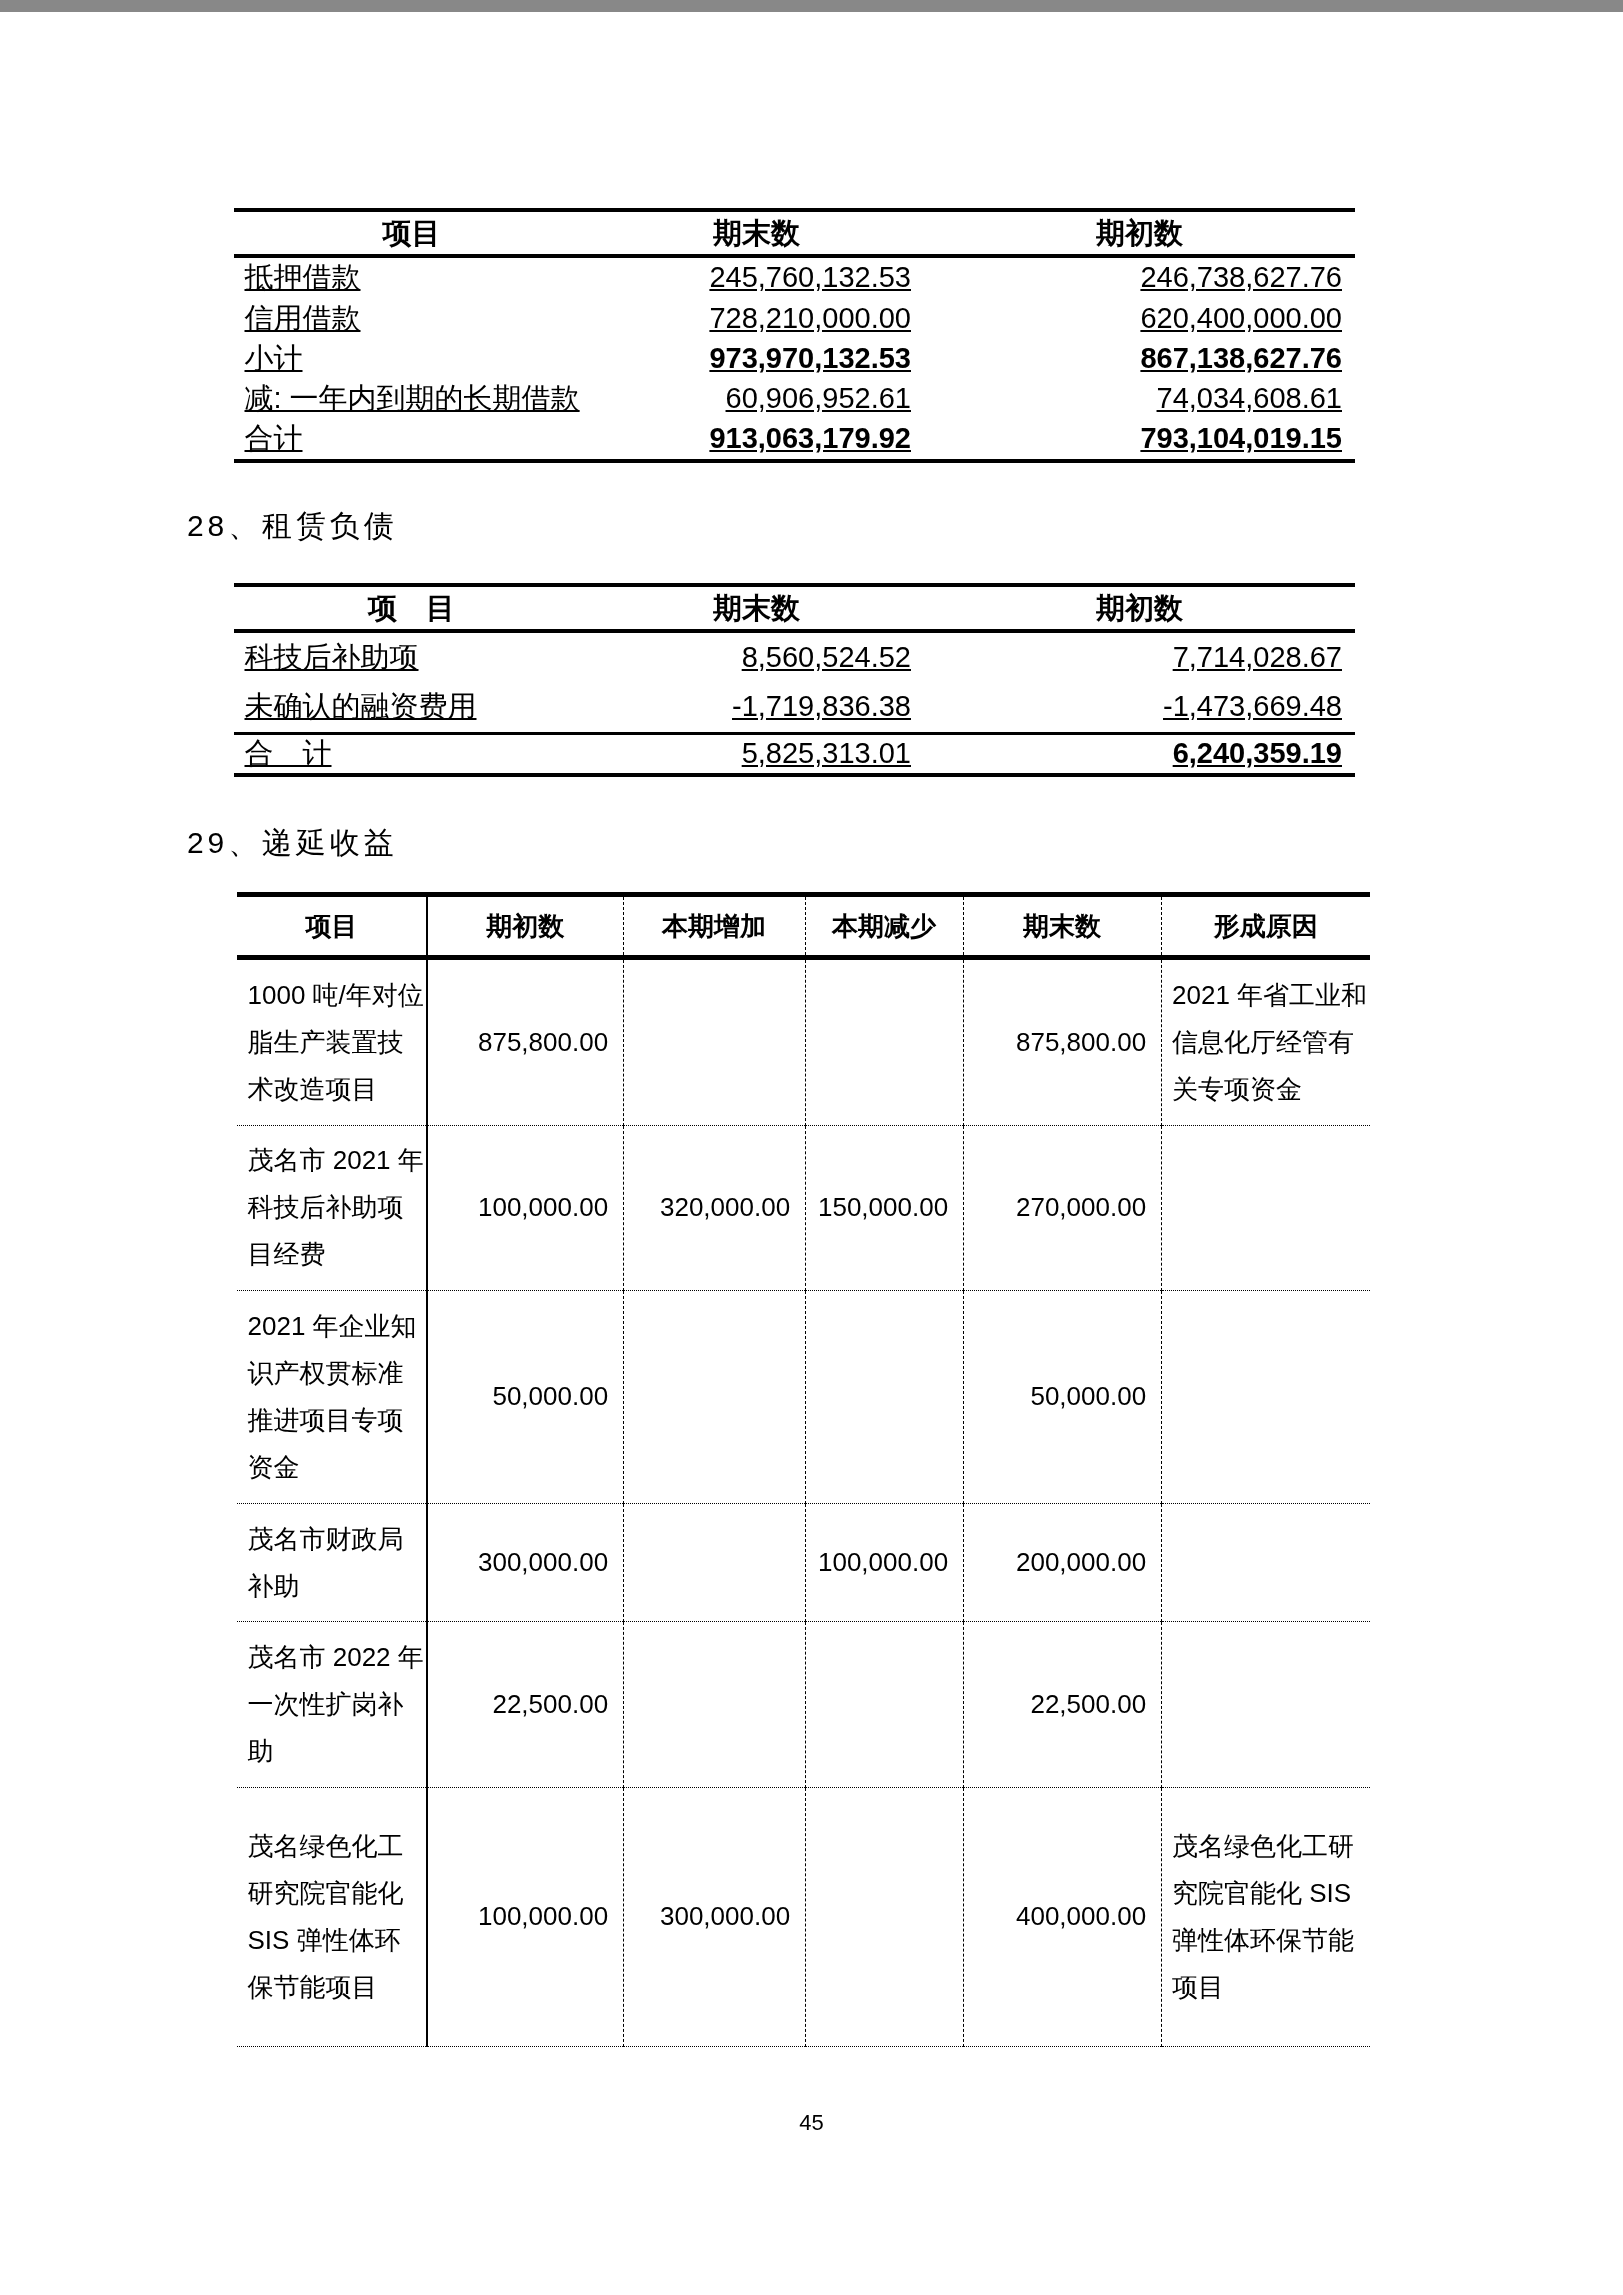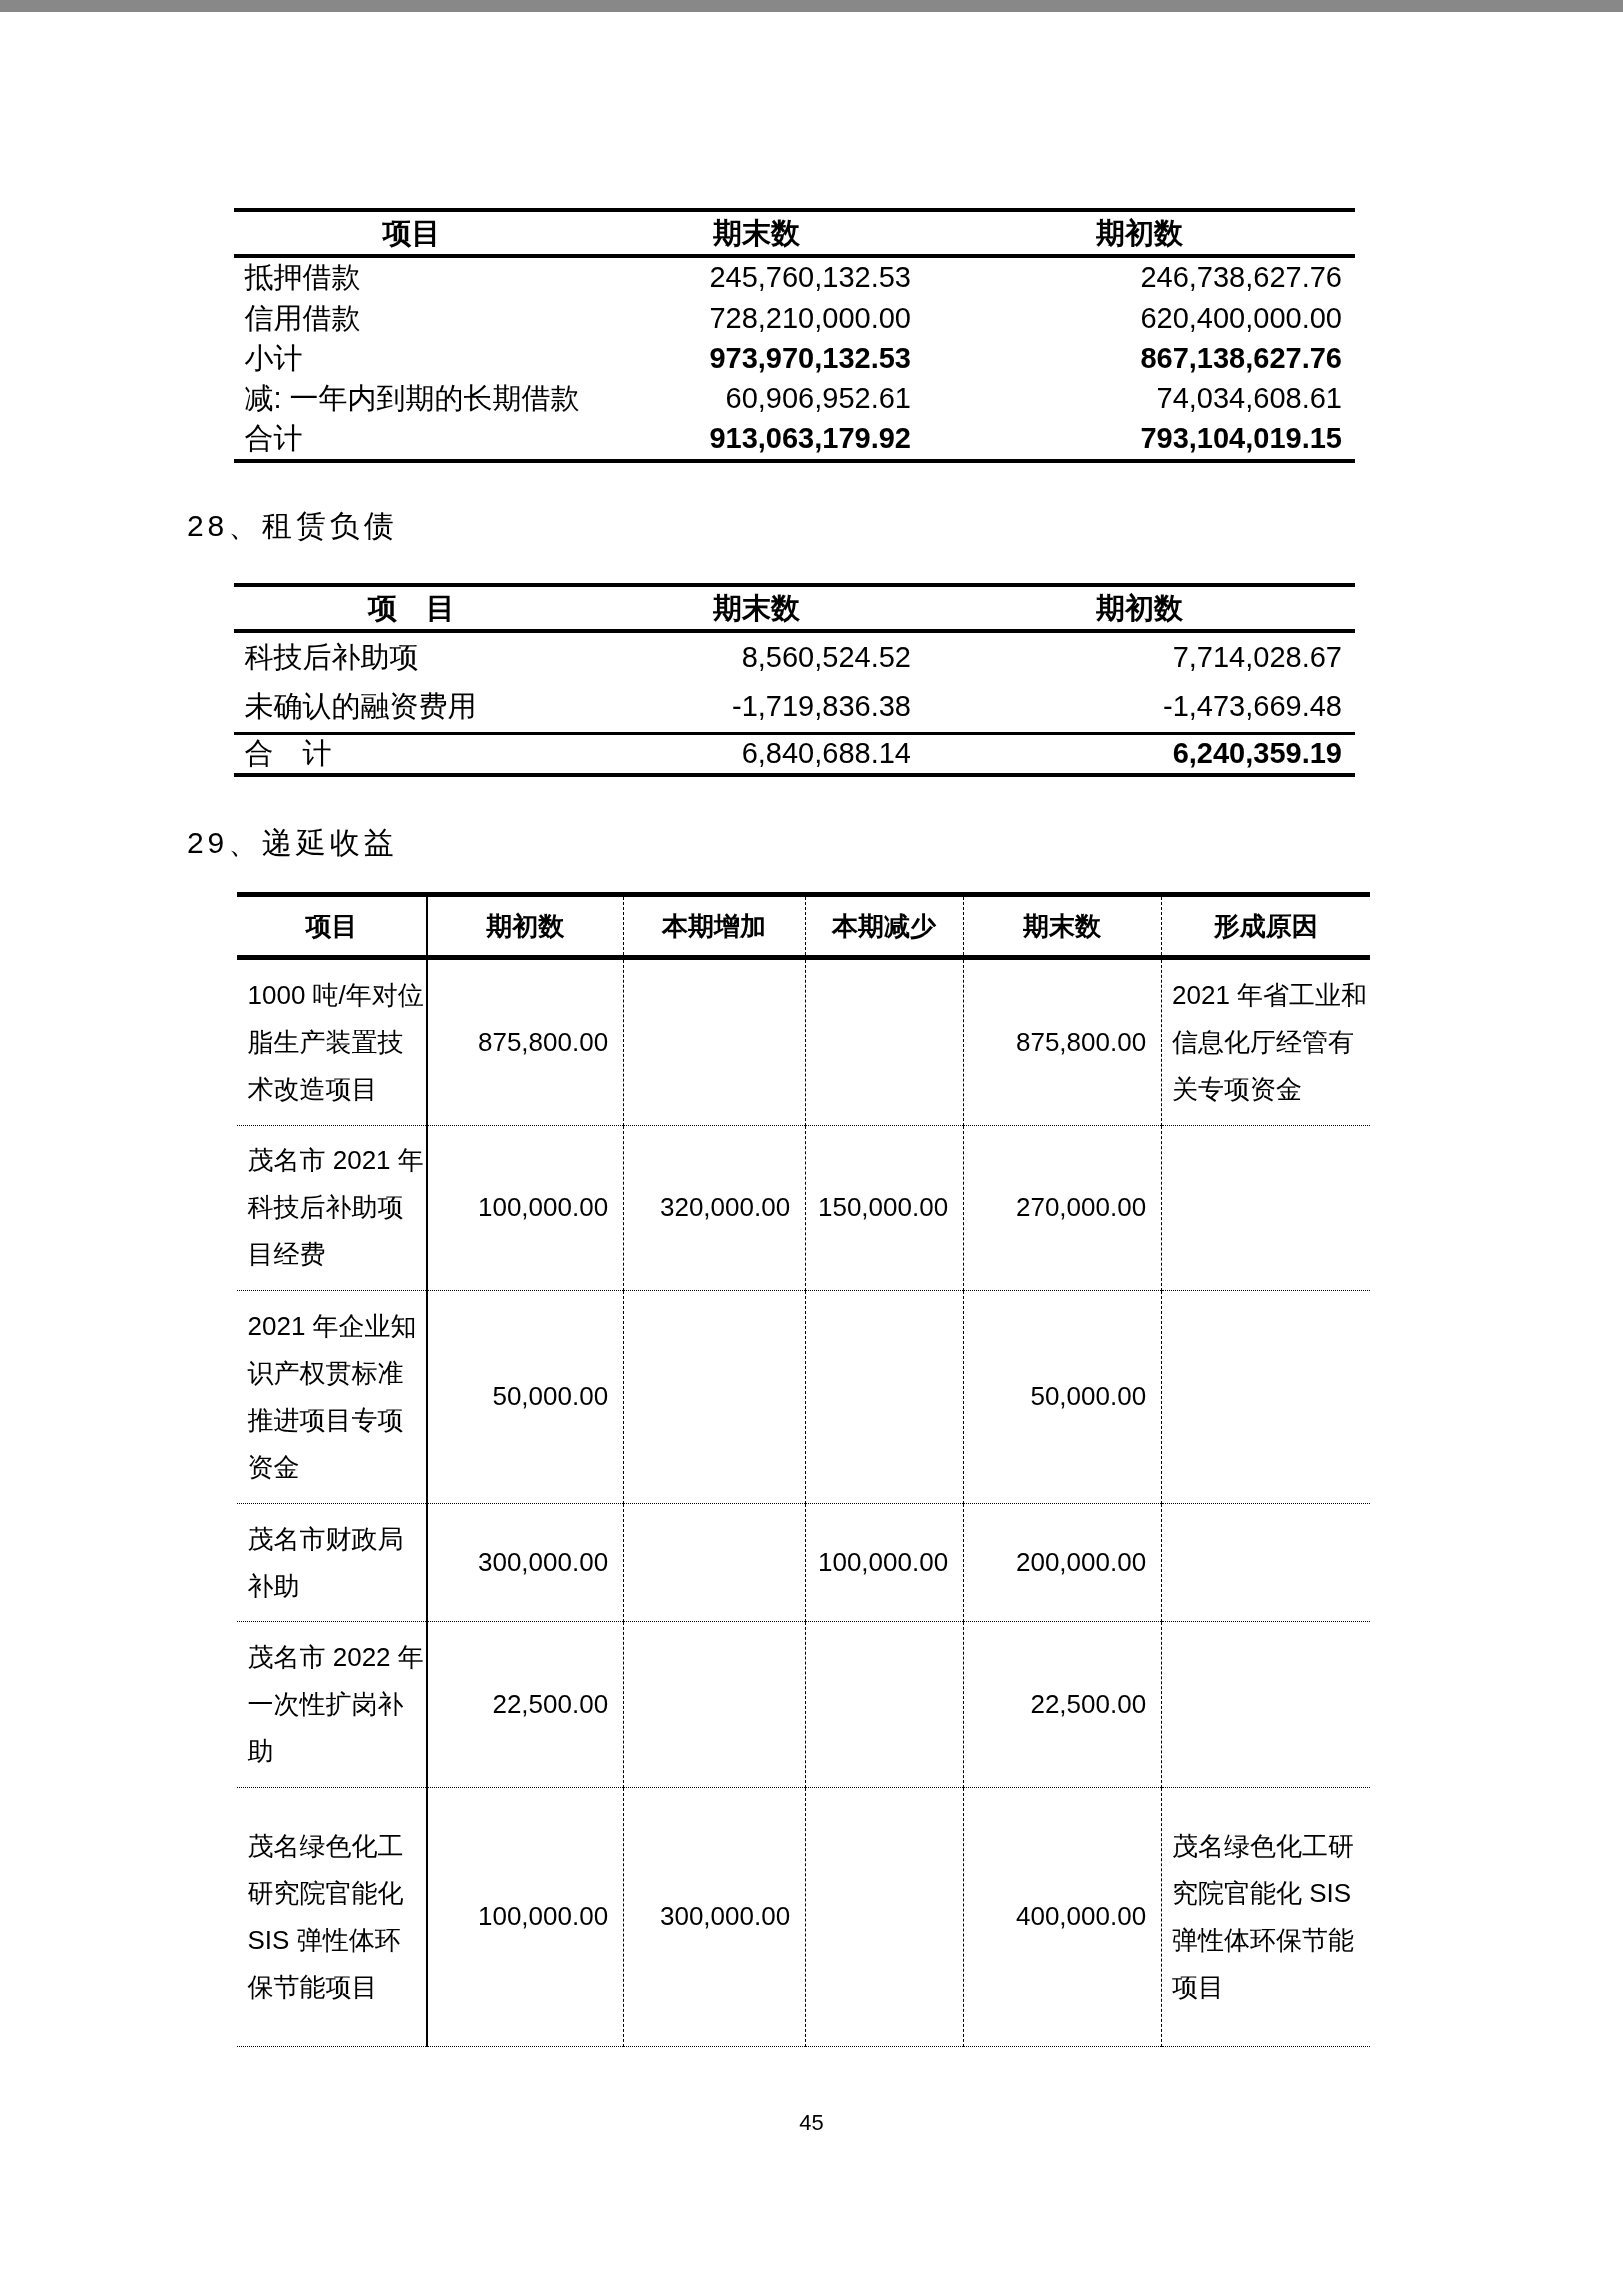--- a/index.html
+++ b/index.html
@@ -24,21 +24,21 @@
     border-bottom: 4.6px solid #000;
     font-size: 29px;
   }
   .fin3 thead th {
     border-bottom: 4.6px solid #000;
     font-weight: bold;
     text-align: center;
     padding: 3.9px 0;
     line-height: 34px;
   }
-  .fin3 td { line-height: 31px; }
+  .fin3 td { line-height: 31px; text-decoration: underline; }
   .t1 td { padding-top: 4.6px; padding-bottom: 4.6px; }
   .t2 td { padding-top: 9.2px; padding-bottom: 9.2px; }
   .fin3 td.lbl { text-align: left; padding-left: 10.5px; }
   .fin3 td.num { text-align: right; padding-right: 13px; font-family: "Liberation Sans", sans-serif; }
   .fin3 tr.bold-nums td.num { font-weight: bold; }
   .t2 tr.total td { border-top: 3.3px solid #000; padding-top: 3.3px; padding-bottom: 3.9px; }
   .t2 td.bold-cell { font-weight: bold; }
 
   
   .t3 {
@@ -152,21 +152,21 @@
         <td class="num">8,560,524.52</td>
         <td class="num">7,714,028.67</td>
       </tr>
       <tr>
         <td class="lbl">未确认的融资费用</td>
         <td class="num">-1,719,836.38</td>
         <td class="num">-1,473,669.48</td>
       </tr>
       <tr class="total">
         <td class="lbl">合　计</td>
-        <td class="num">6,840,688.14</td>
+        <td class="num">5,825,313.01</td>
         <td class="num bold-cell">6,240,359.19</td>
       </tr>
     </tbody>
   </table>
 
   <h2 class="sec-title" style="top:812px;">29、递延收益</h2>
 
   <table class="t3">
     <colgroup>
       <col style="width:190px">

